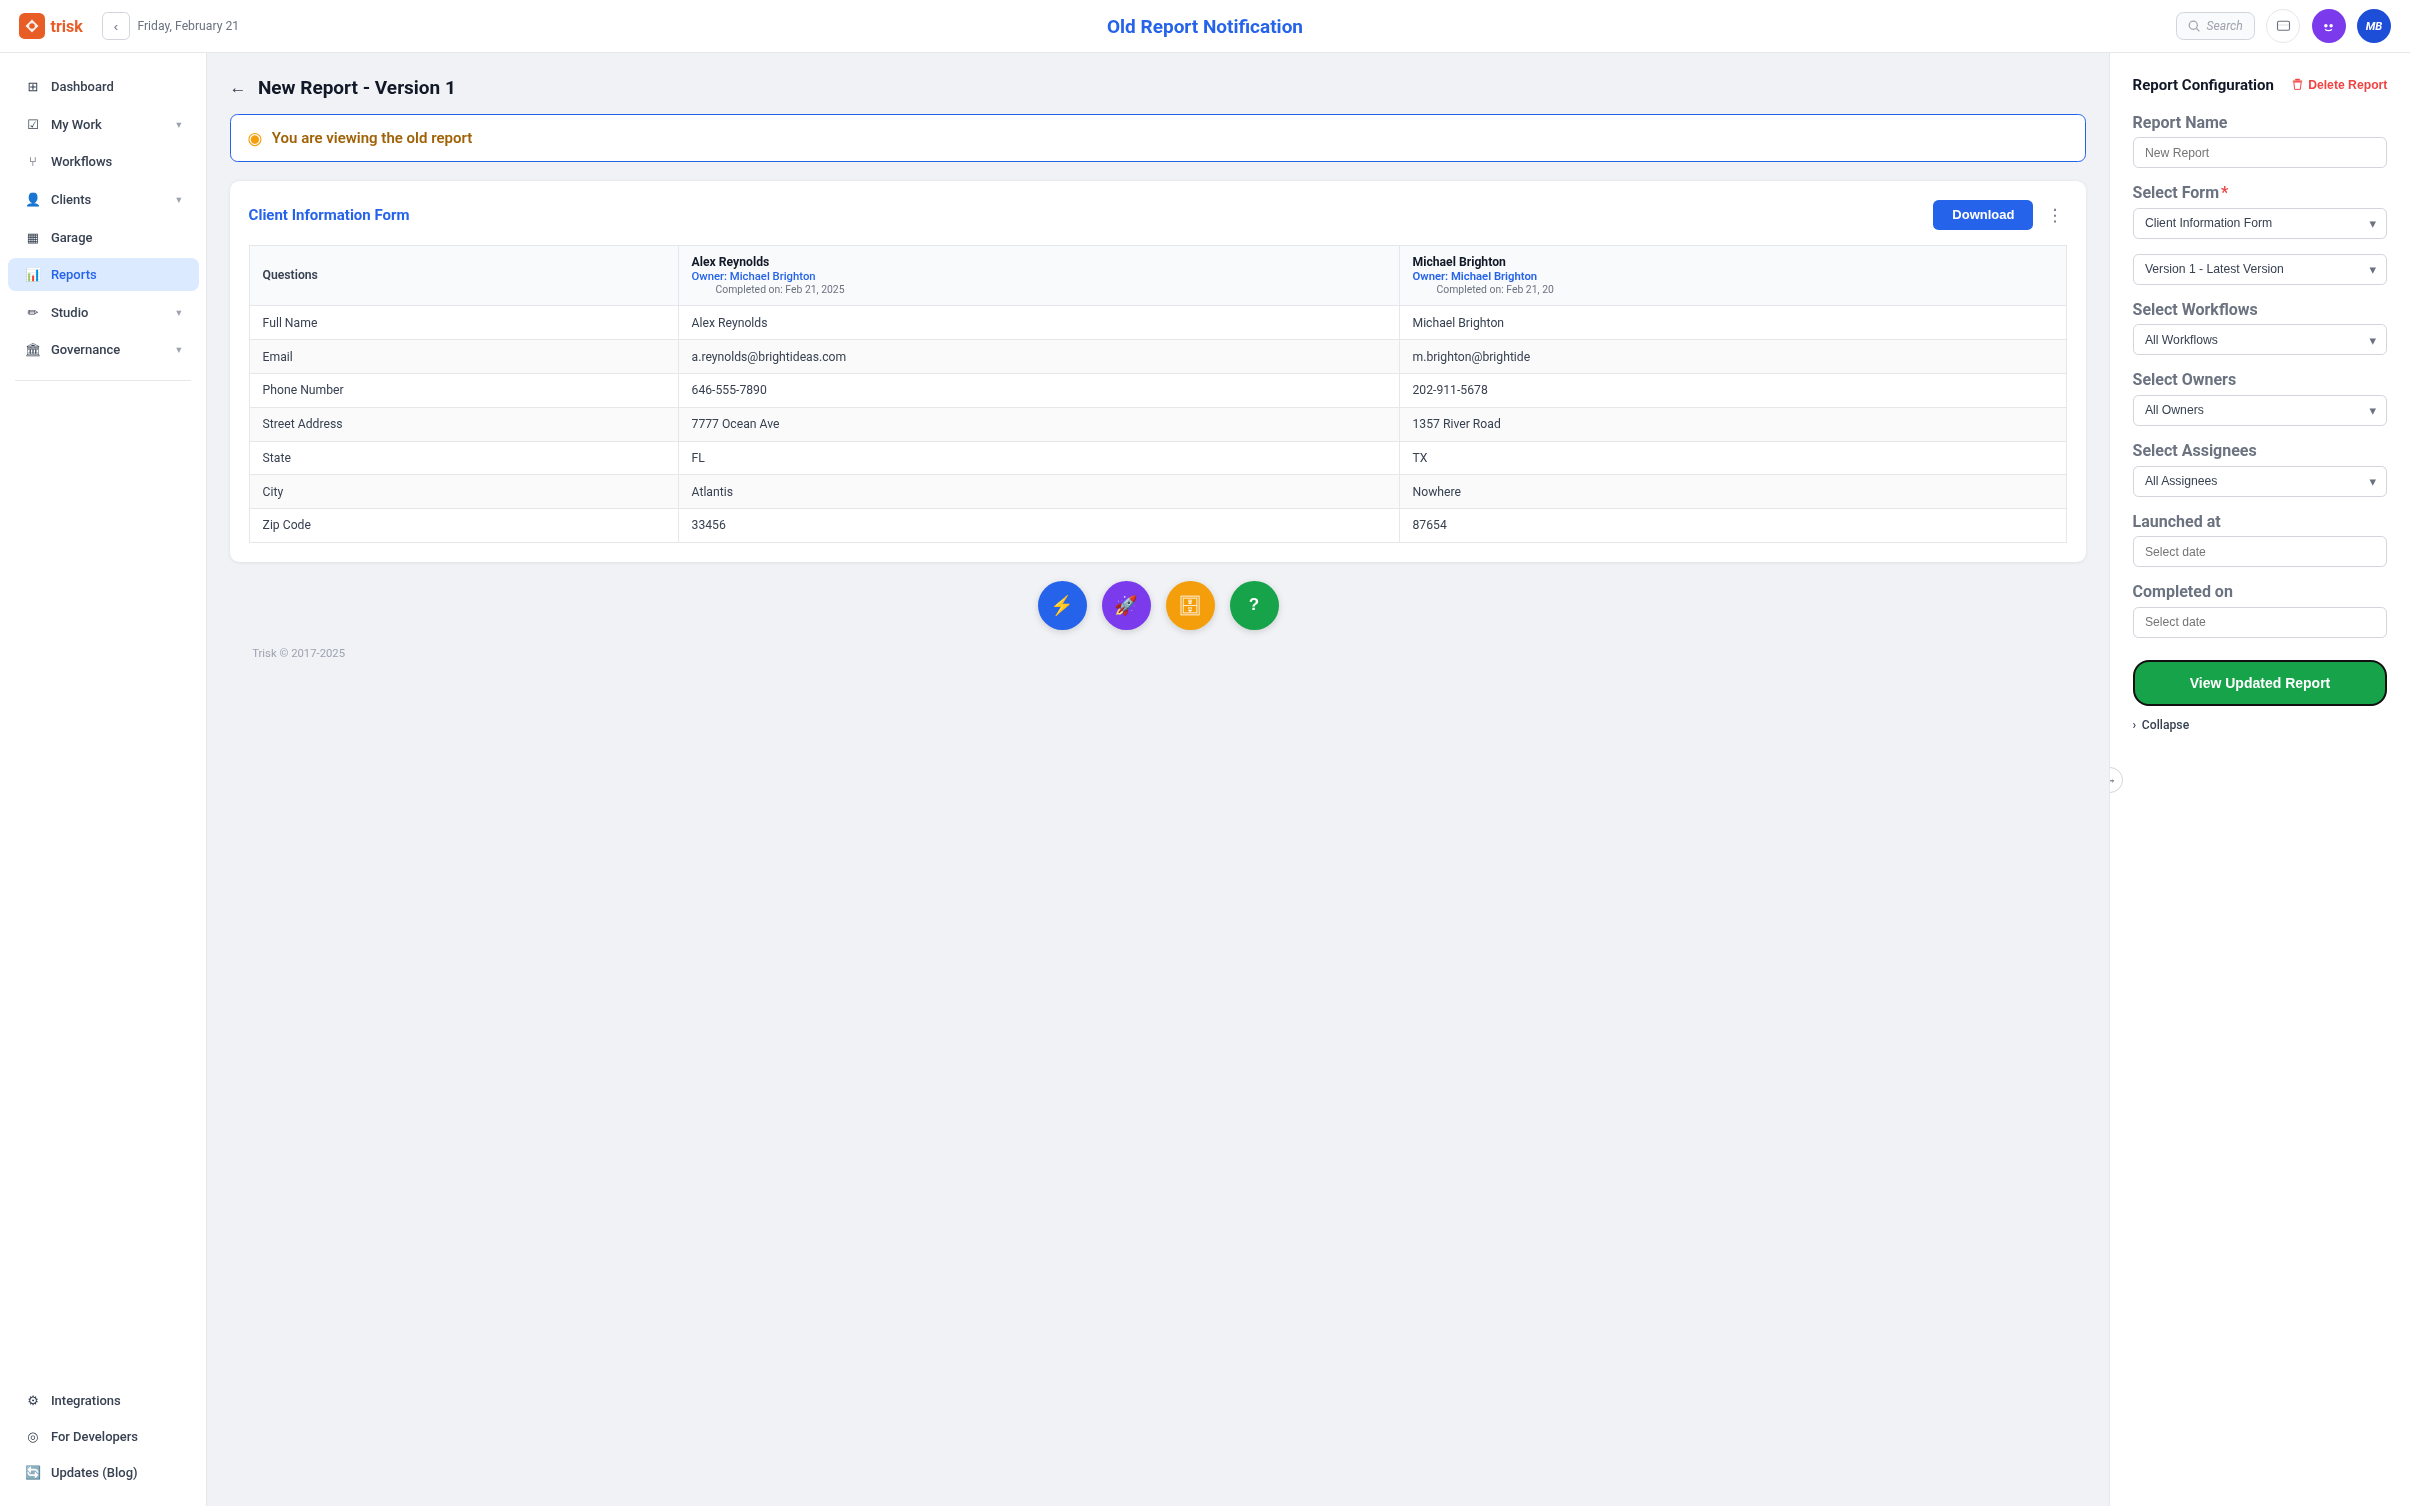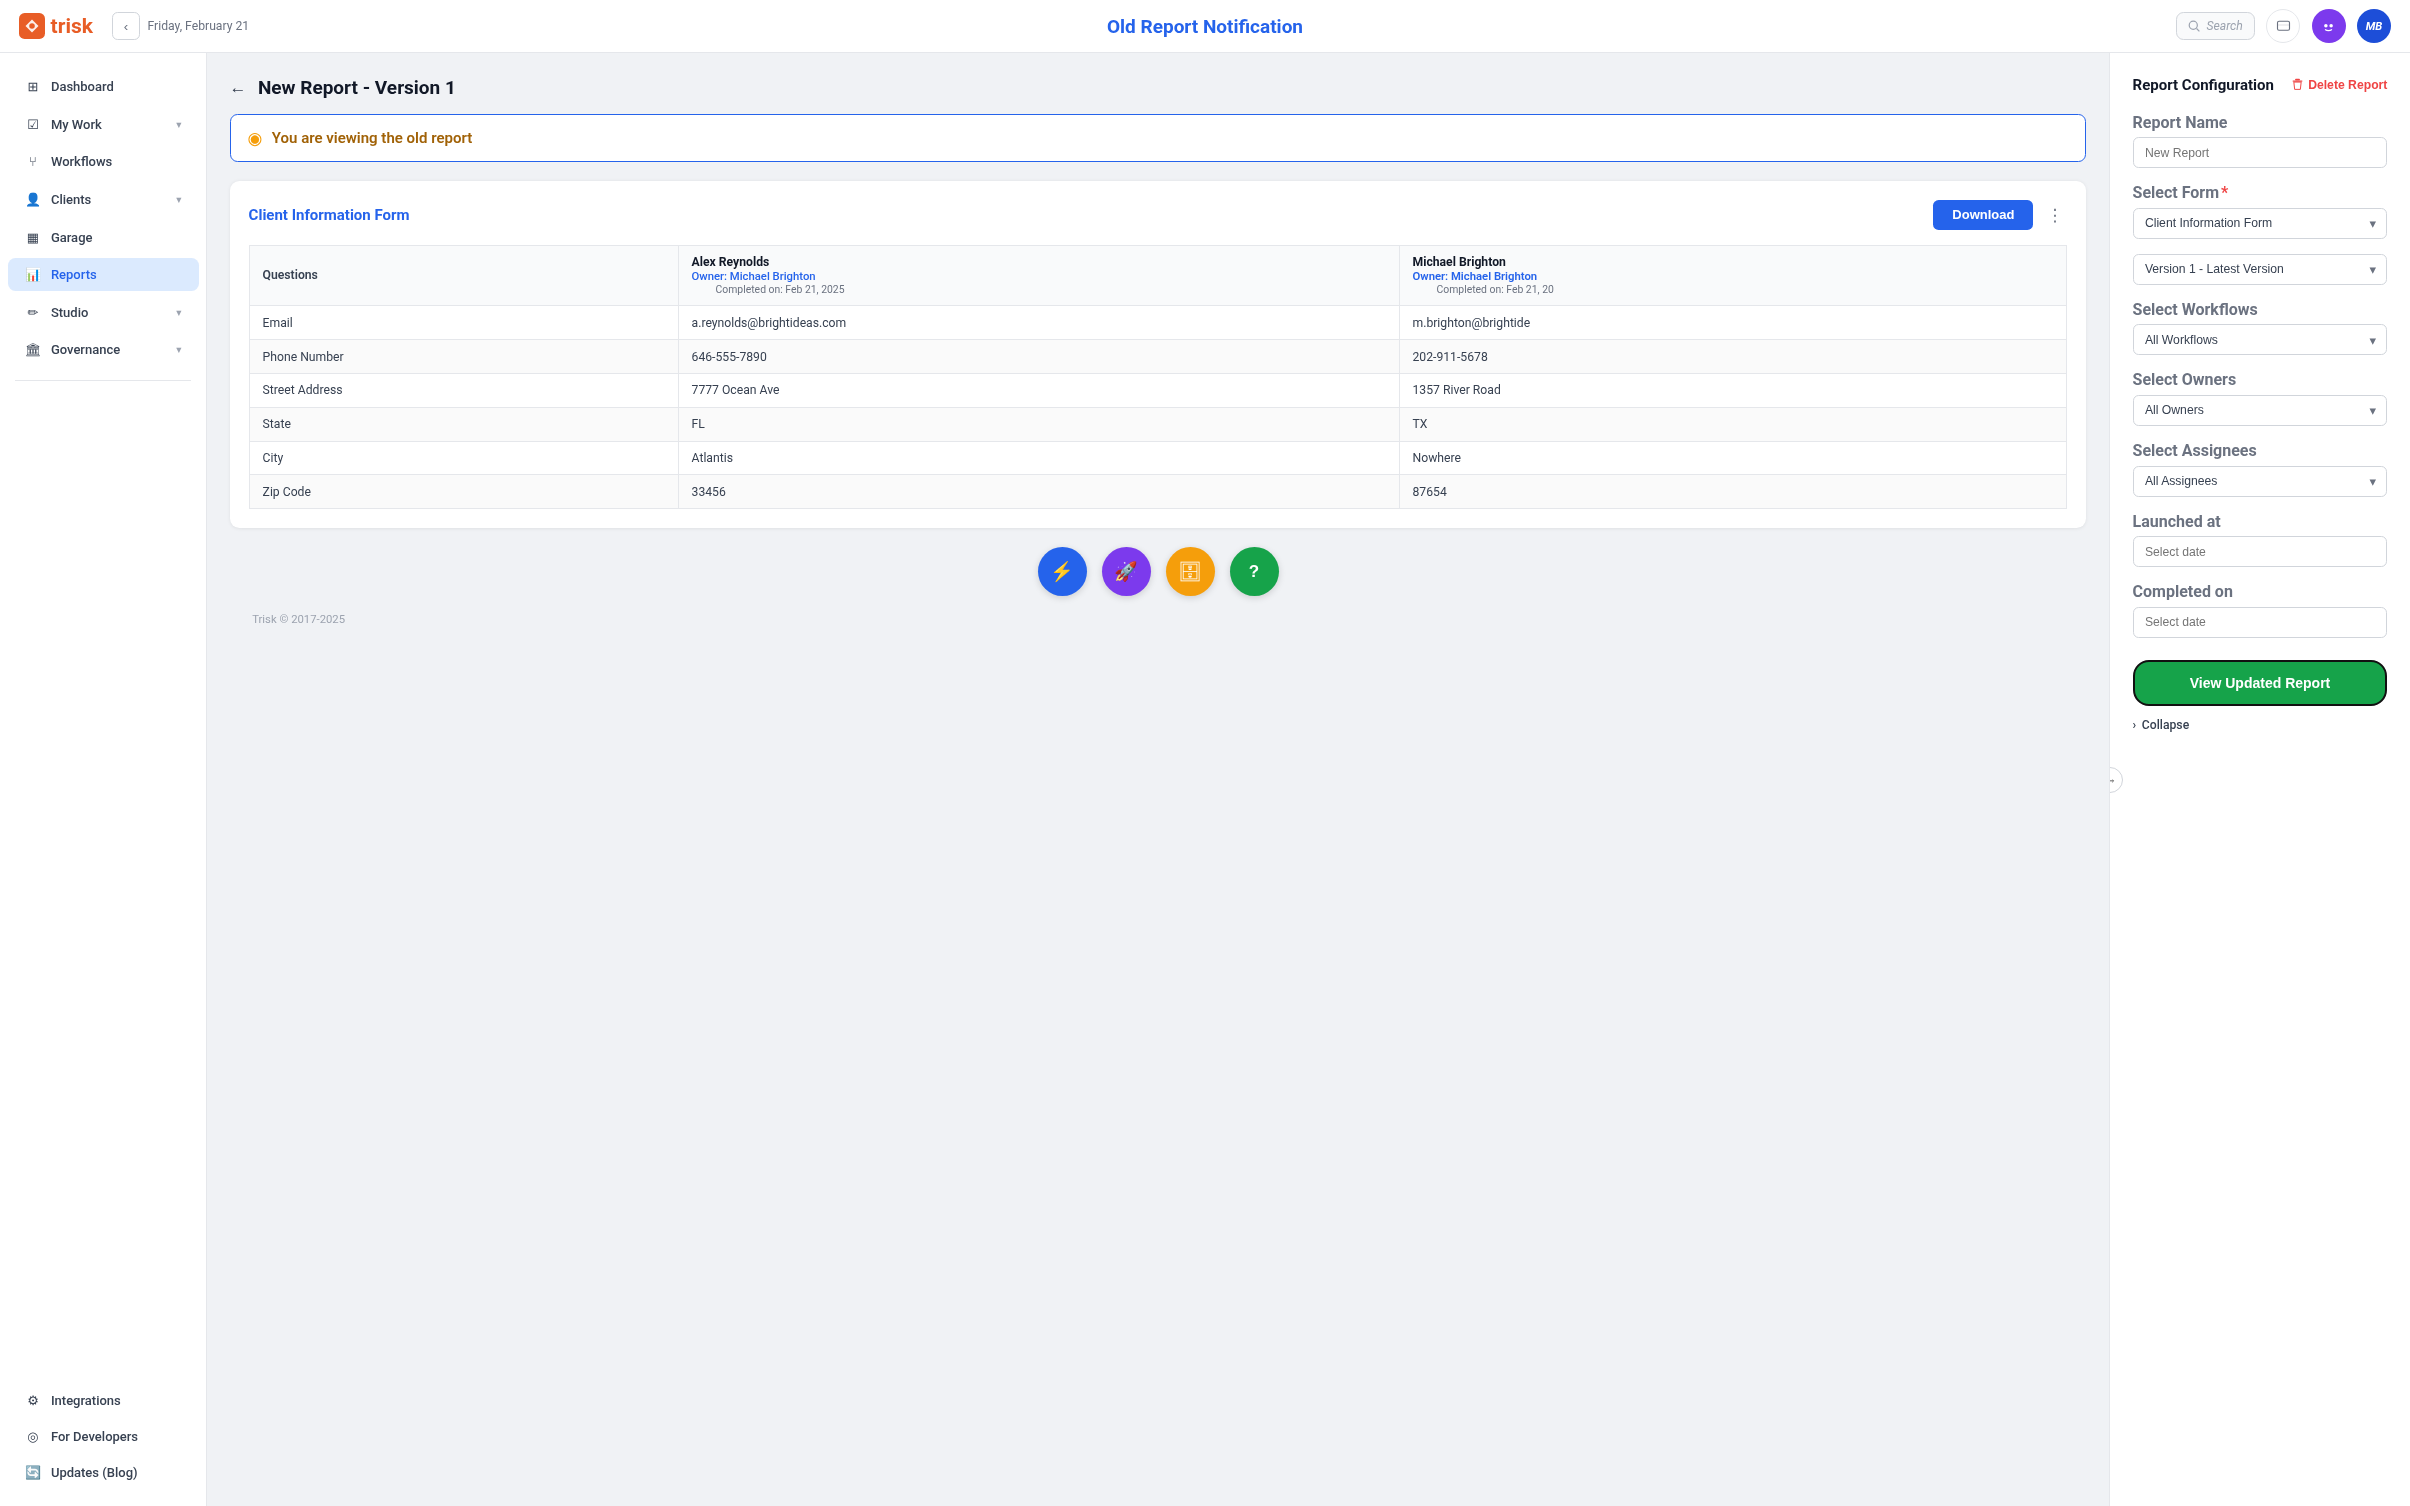--- a/index.html
+++ b/index.html
@@ -8,21 +8,21 @@
     
     .app-container { display: flex; flex-direction: column; height: 100vh; }
     .top-bar { display: flex; align-items: center; background: #fff; border-bottom: 0.9px solid #e5e7eb; padding: 0 19px; height: 53px; flex-shrink: 0; z-index: 10; }
     .main-area { display: flex; flex: 1; overflow: hidden; }
     .sidebar { width: 207px; background: #fff; border-right: 0.9px solid #e5e7eb; display: flex; flex-direction: column; overflow-y: auto; flex-shrink: 0; padding: 15px 0; }
     .content-area { flex: 1; display: flex; overflow: hidden; background: #f0f2f5; }
     .report-main { flex: 1; overflow-y: auto; padding: 22.6px; }
     .config-panel { width: 301px; background: #fff; border-left: 0.9px solid #e5e7eb; overflow-y: auto; padding: 22.6px; flex-shrink: 0; }
 
     
-    .logo { display: flex; align-items: center; gap: 5.6px; font-weight: 700; font-size: 21px; color: #e85d26; margin-right: 19px; }
+    .logo { display: flex; align-items: center; gap: 5.6px; font-weight: 700; font-size: 16px; color: #e85d26; margin-right: 19px; }
     .logo-icon { width: 26px; height: 26px; }
     .nav-back-btn { width: 28px; height: 28px; border: 0.9px solid #d1d5db; border-radius: 5.6px; background: #fff; cursor: pointer; display: flex; align-items: center; justify-content: center; color: #6b7280; margin-right: 7.5px; }
     .date-display { color: #6b7280; font-size: 12.2px; margin-right: auto; }
     .annotation-title { font-size: 21px; font-weight: 700; color: #2563eb; position: absolute; left: 50%; transform: translateX(-50%); }
     .top-right { display: flex; align-items: center; gap: 11.3px; margin-left: auto; font-style: italic; }
     .search-bar { display: flex; align-items: center; gap: 5.6px; border: 0.9px solid #d1d5db; border-radius: 7.5px; padding: 5.6px 11.3px; background: #f9fafb; cursor: text; }
     .search-bar span { color: #9ca3af; font-size: 12.2px; }
     .icon-btn { width: 34px; height: 34px; border-radius: 50%; border: 0.9px solid #e5e7eb; background: #fff; display: flex; align-items: center; justify-content: center; cursor: pointer; color: #6b7280; }
     .avatar-ai { width: 34px; height: 34px; border-radius: 50%; background: #7c3aed; display: flex; align-items: center; justify-content: center; overflow: hidden; }
     .initials-badge { width: 34px; height: 34px; border-radius: 50%; background: #1d4ed8; color: #fff; display: flex; align-items: center; justify-content: center; font-size: 11.3px; font-weight: 700; }
@@ -234,20 +234,25 @@
                   <div class="col-header-completed"><span>Completed on:</span> <span>Feb 21, 2025</span></div>
                 </th>
                 <th>
                   <div class="col-header-name">Michael Brighton</div>
                   <div><span style="color:#2563eb; font-size:11.3px;">Owner: <span style="color:#2563eb;">Michael Brighton</span></span></div>
                   <div class="col-header-completed"><span>Completed on:</span> <span>Feb 21, 20</span></div>
                 </th>
               </tr>
             </thead>
             <tbody id="report-table-body">
+            <tr>
+      <td>Full Name</td>
+      <td>Alex Reynolds</td>
+      <td>Michael Brighton</td>
+    </tr>
                 <tr>
       <td>Email</td>
       <td>a.reynolds@brightideas.com</td>
       <td>m.brighton@brightide</td>
     </tr>
                 <tr>
       <td>Phone Number</td>
       <td>646-555-7890</td>
       <td>202-911-5678</td>
     </tr>

